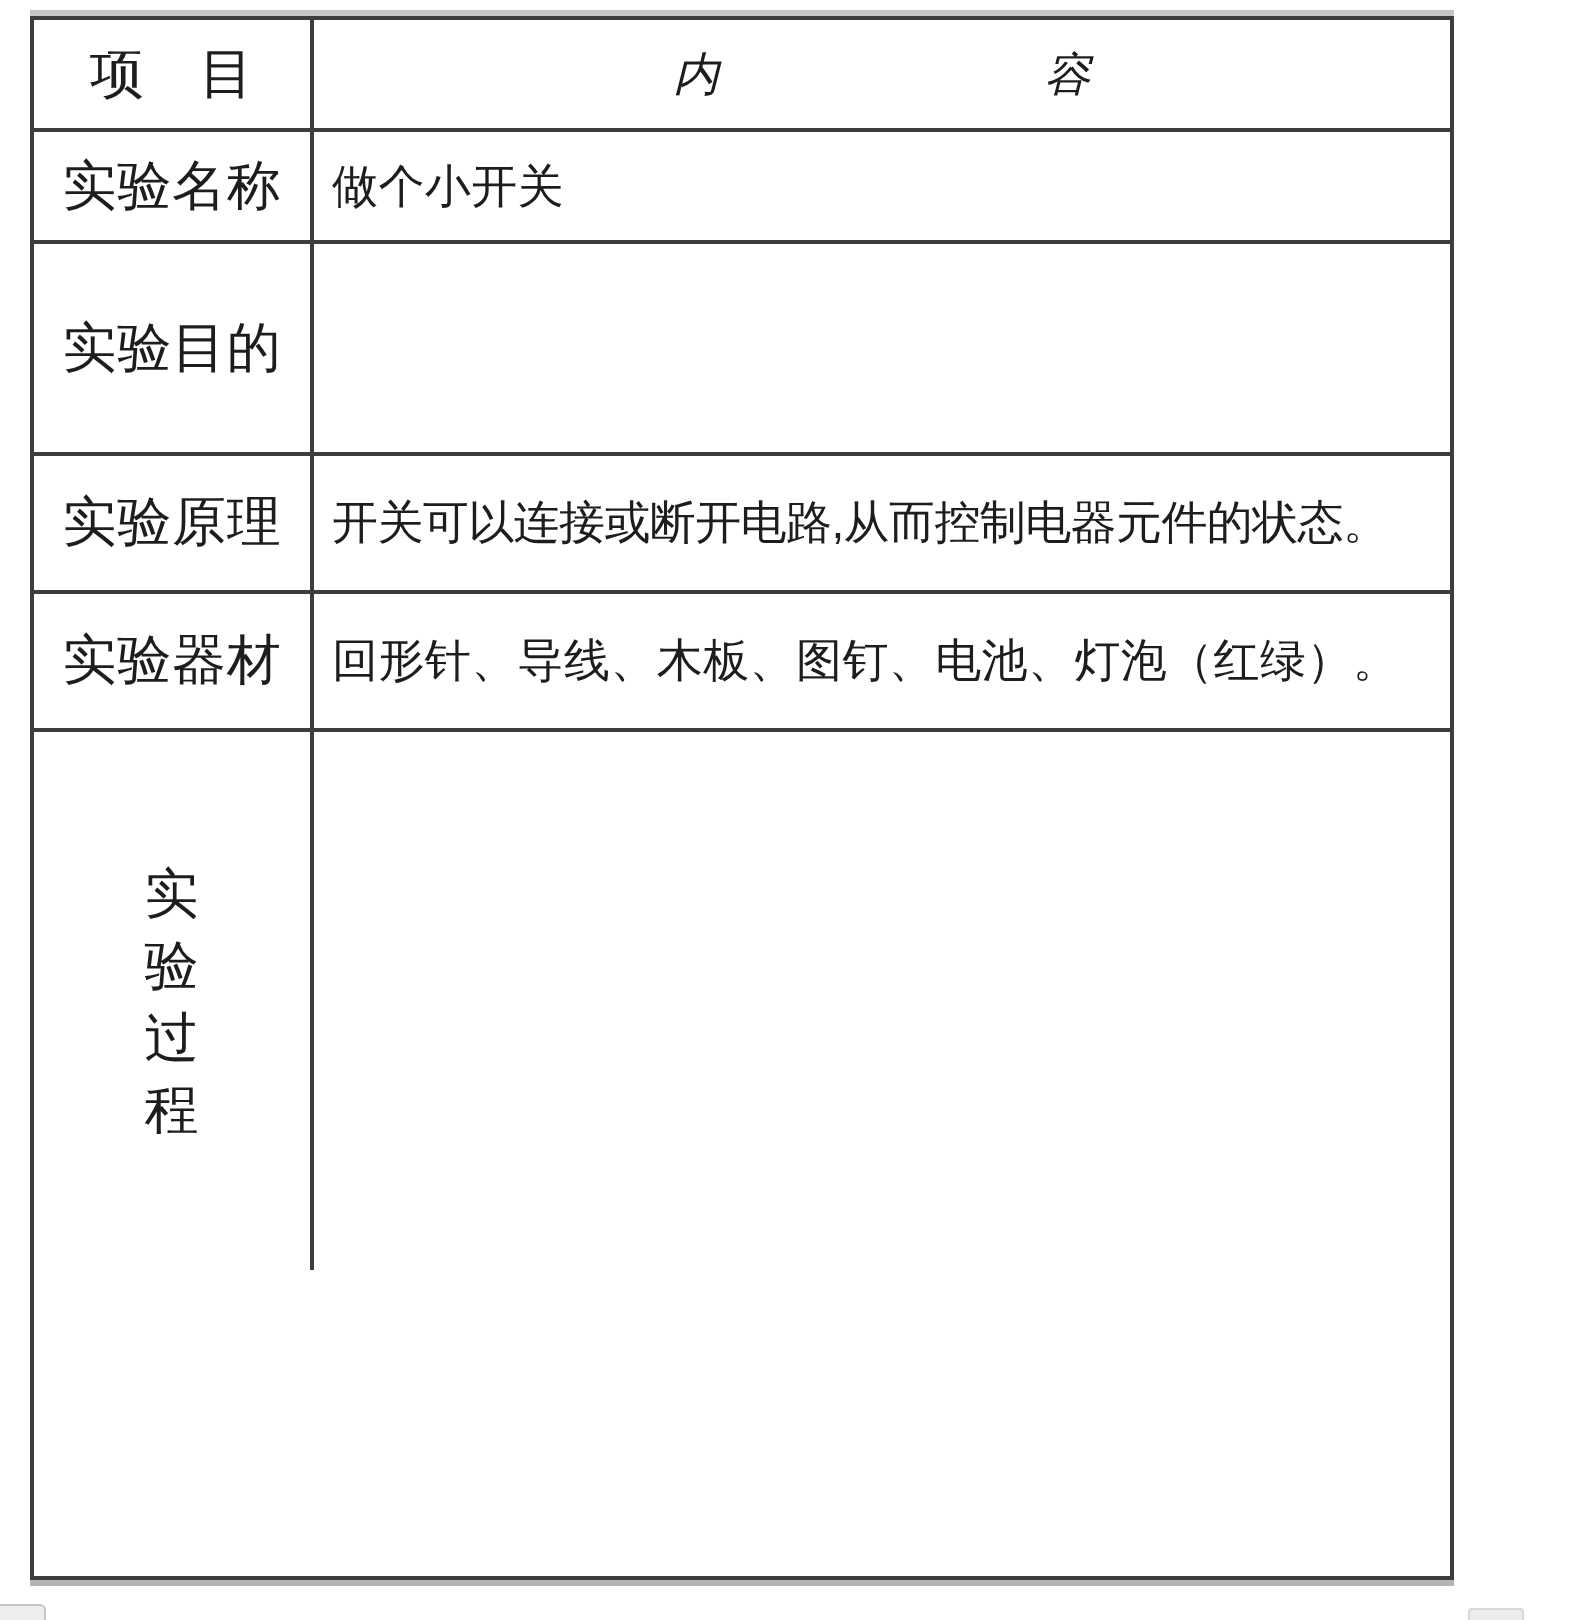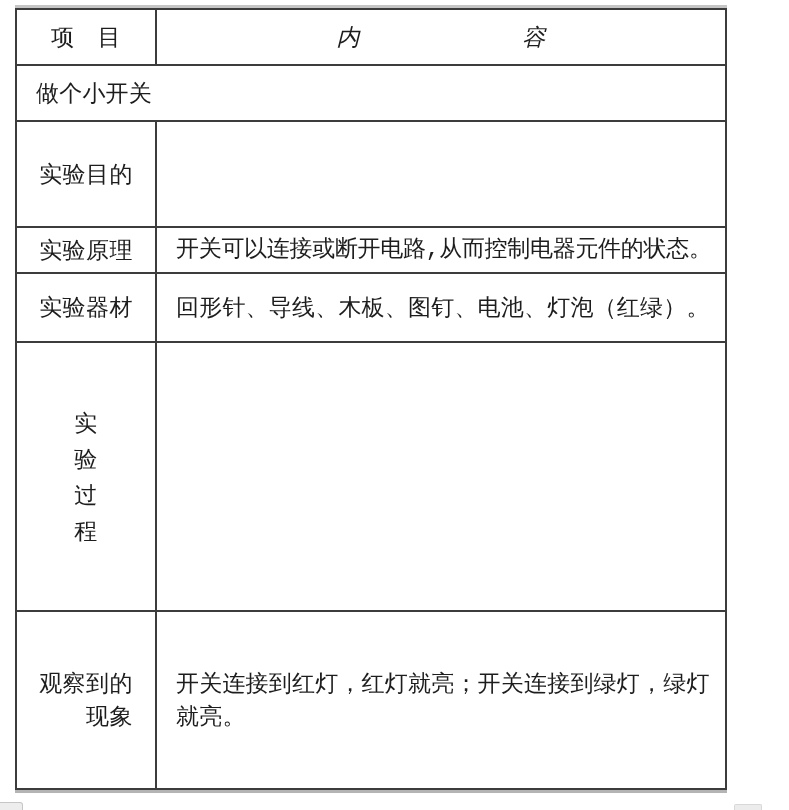--- a/index.html
+++ b/index.html
@@ -20,52 +20,52 @@
     background: #ffffff;
     box-shadow: 0 -3px 0 rgba(150,150,150,.55), 0 3px 0 rgba(130,130,130,.6);
     display: flex;
     flex-direction: column;
   }
   .row { display: flex; border-bottom: 2px solid #3c3c3c; }
   .row:last-child { border-bottom: none; }
   .r-header  { height: 56px; }
   .r-name    { height: 56px; }
   .r-purpose { height: 106px; }
-  .r-principle { height: 46px; }
+  .r-principle { height: 69px; }
   .r-materials { height: 69px; }
   .r-process { height: 269px; }
   .r-observe { height: 142px; flex: 1; }
 
   .cell-label {
     width: 140px;
     flex: 0 0 140px;
     border-right: 2px solid #3c3c3c;
     display: flex;
     align-items: center;
     justify-content: center;
-    text-align: right;
-    font-size: 23px;
+    text-align: left;
+    font-size: 27px;
     letter-spacing: 0.4px;
     white-space: pre-line;
     line-height: 33px;
   }
   .cell-content {
     flex: 1;
     display: flex;
     align-items: center;
-    padding-left: 19px;
+    padding-left: 9px;
     font-size: 23px;
     letter-spacing: 0.2px;
     white-space: pre-line;
     line-height: 33px;
     overflow: hidden;
   }
   .cell-content.center { justify-content: center; padding-left: 0; text-align: center; font-style: italic; }
   .vertical-label { line-height: 36px; }
-  .tight { letter-spacing: -0.3px; font-family: Liberation Mono, monospace; }
+  .tight { letter-spacing: -0.3px; }
 
   
   .frag-bl {
     position: absolute;
     left: 0; top: 802px;
     width: 23px; height: 10px;
     background: #ededed;
     border: 1px solid #c6c6c6;
     border-left: none;
     border-radius: 0 3px 0 0;
@@ -86,20 +86,21 @@
 <div class="page">
 
   <div class="report-table">
 
     <div class="row r-header">
       <div class="cell-label">项　目</div>
       <div class="cell-content center">内　　　　　　　容</div>
     </div>
 
     <div class="row r-name">
+      <div class="cell-label">实验名称</div>
       <div class="cell-content">做个小开关</div>
     </div>
 
     <div class="row r-purpose">
       <div class="cell-label">实验目的</div>
     </div>
 
     <div class="row r-principle">
       <div class="cell-label">实验原理</div>
       <div class="cell-content tight">开关可以连接或断开电路,从而控制电器元件的状态。</div>
@@ -110,25 +111,19 @@
       <div class="cell-content">回形针、导线、木板、图钉、电池、灯泡（红绿）。</div>
     </div>
 
     <div class="row r-process">
       <div class="cell-label vertical-label">实
 验
 过
 程</div>
     </div>
 
-    <div class="row r-observe">
-      <div class="cell-label">观察到的
-现象</div>
-      <div class="cell-content">开关连接到红灯，红灯就亮；开关连接到绿灯，绿灯
-就亮。</div>
-    </div>
 
   </div>
 
   <div class="frag-bl"></div>
   <div class="frag-br"></div>
 
 </div>
 
 </body></html>

